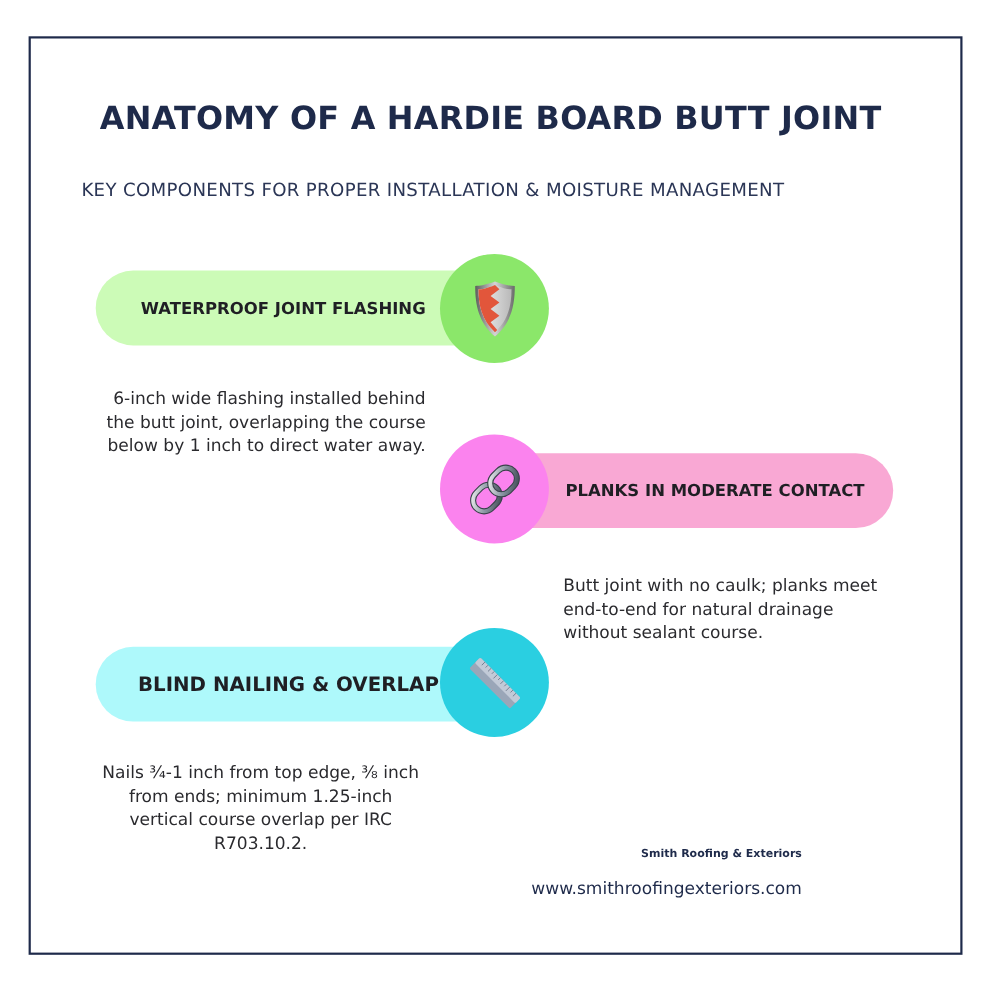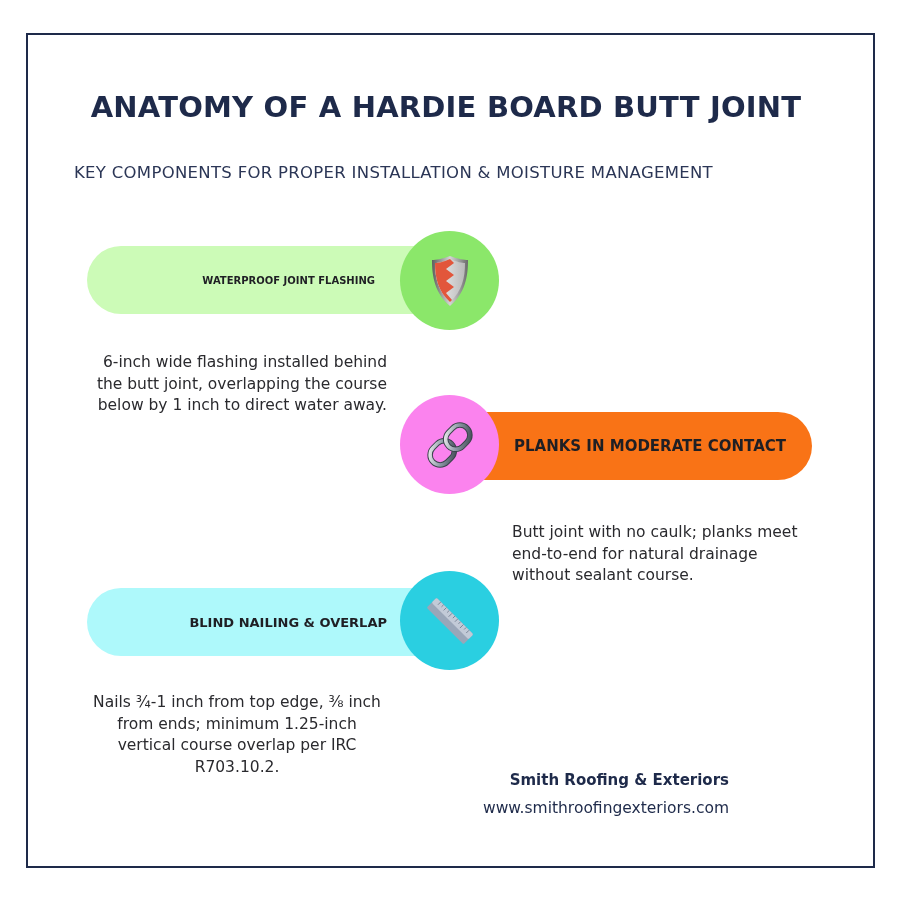--- a/index.html
+++ b/index.html
@@ -43,27 +43,27 @@
       align-items: center;
     }
     .pill-label {
       font-family: "DejaVu Sans", sans-serif;
       font-weight: bold;
       color: #1f1f24;
       white-space: nowrap;
     }
 
     .pill-1 { left: 87px; top: 246px; width: 400px; background: #ccfbb7; }
-    .pill-1 .pill-label { position: absolute; right: 112px; font-size: 10px; }
+    .pill-1 .pill-label { position: absolute; right: 100px; font-size: 15px; }
 
-    .pill-2 { left: 420px; top: 412px; width: 392px; background: #f97316; text-align: right; }
+    .pill-2 { left: 420px; top: 412px; width: 392px; background: #f9a8d4; text-align: right; }
     .pill-2 .pill-label { position: absolute; left: 94px; font-size: 15px; }
 
     .pill-3 { left: 87px; top: 588px; width: 400px; background: #aef9fb; }
-    .pill-3 .pill-label { position: absolute; right: 100px; font-size: 13px; }
+    .pill-3 .pill-label { position: absolute; right: 88px; font-size: 18px; }
 
     .circle {
       position: absolute;
       width: 99px; height: 99px;
       border-radius: 50%;
       display: flex; align-items: center; justify-content: center;
     }
     .circle-1 { left: 400px; top: 231px; background: #8be76a; }
     .circle-2 { left: 400px; top: 395px; background: #fb83ee; }
     .circle-3 { left: 400px; top: 571px; background: #2acfe1; }
@@ -78,21 +78,21 @@
     }
     .desc-1 { right: 513px; top: 331px; width: 300px; text-align: right; }
     .desc-2 { left: 512px; top: 501px; width: 300px; text-align: left; }
     .desc-3 { right: 513px; top: 671px; width: 300px; text-align: center; }
 
     .brand {
       position: absolute;
       right: 171px; top: 771px;
       font-family: "DejaVu Sans", sans-serif;
       font-weight: bold;
-      font-size: 15px;
+      font-size: 10px;
       color: #1e2a4a;
       text-align: left;
       white-space: nowrap;
     }
     .url {
       position: absolute;
       right: 171px; top: 799px;
       font-family: "DejaVu Sans", sans-serif;
       font-size: 15.5px;
       color: #1e2a4a;

